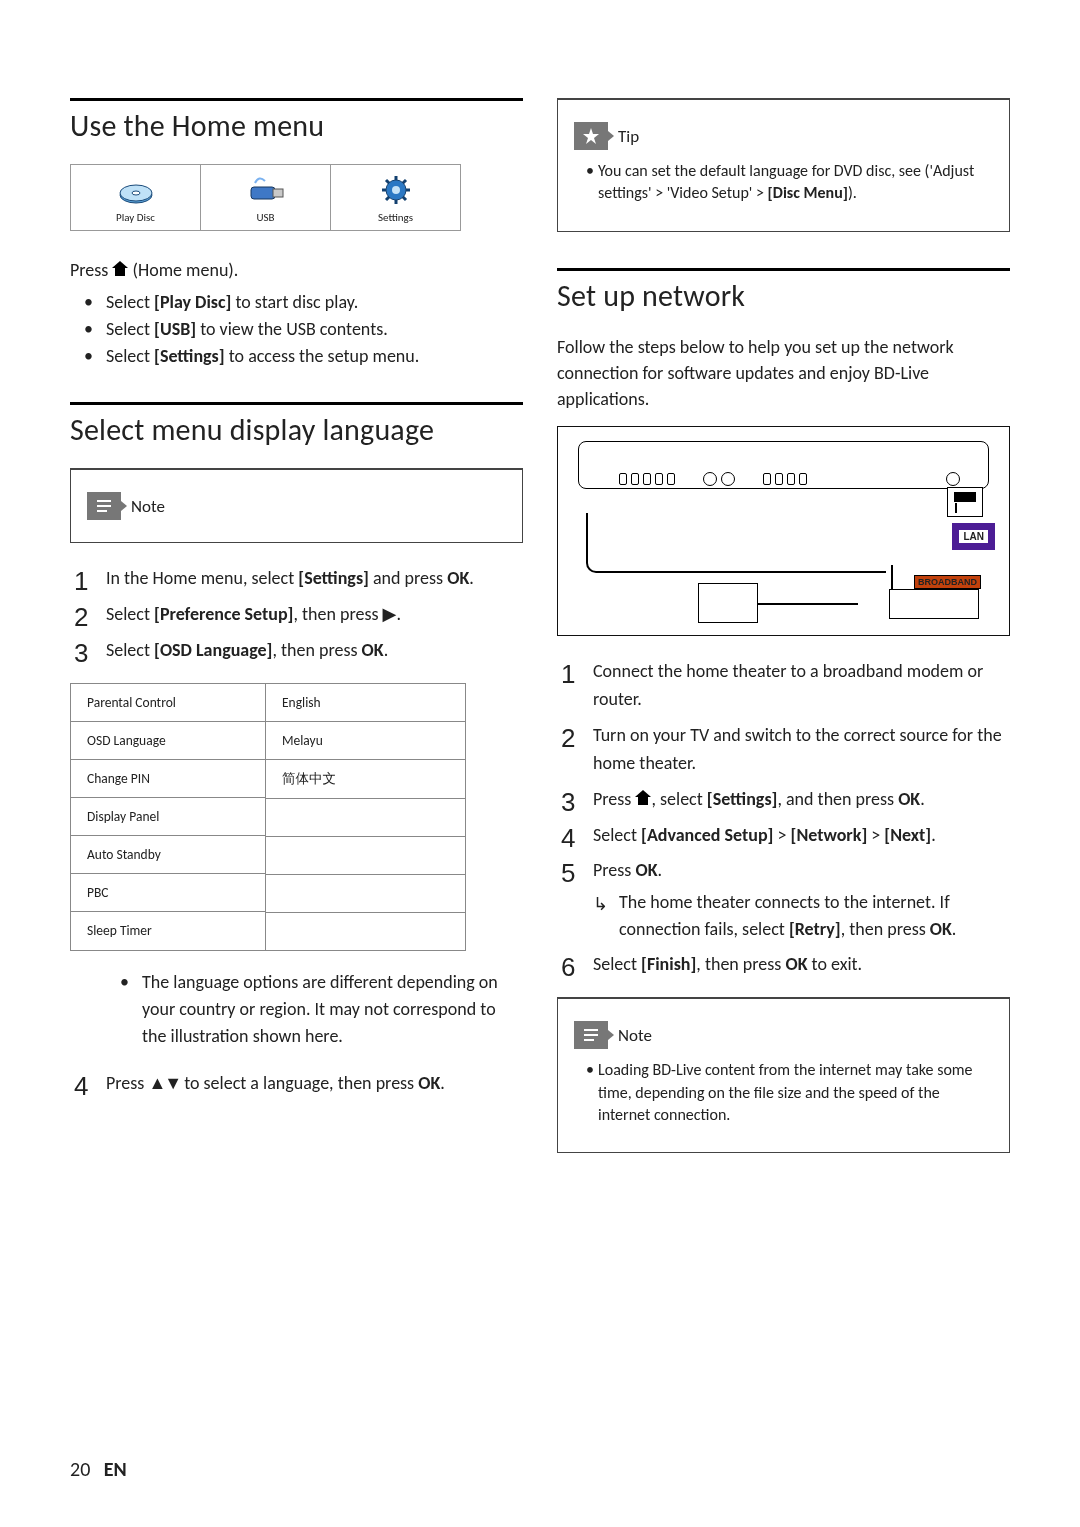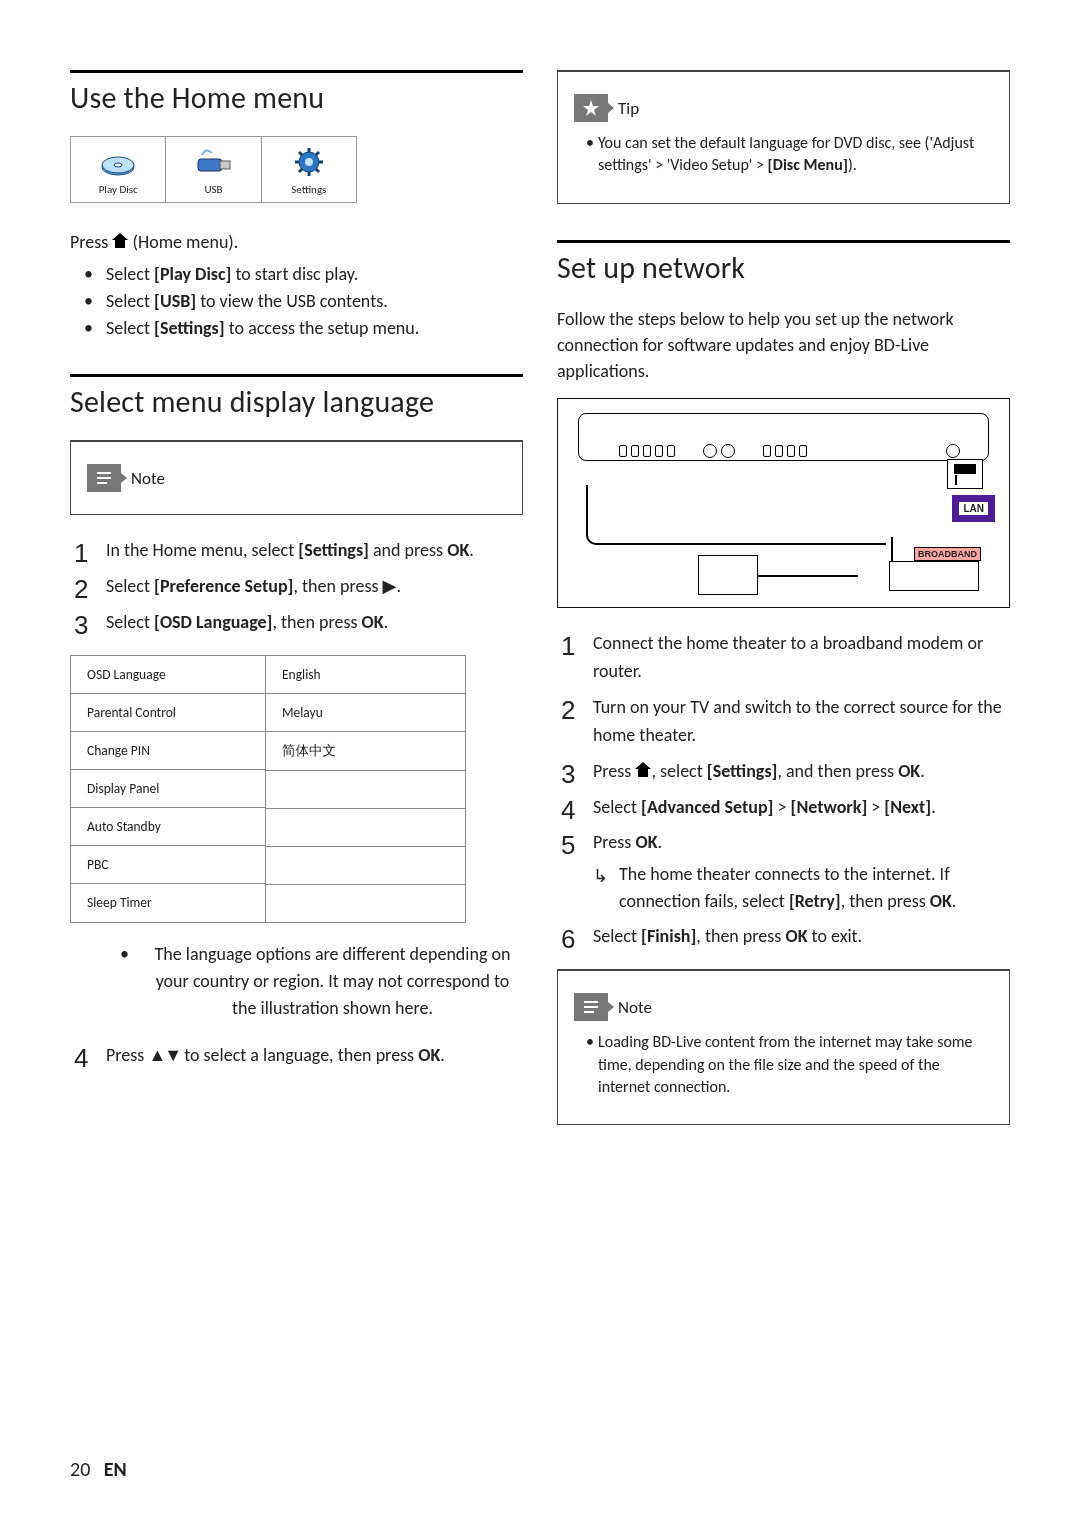--- a/index.html
+++ b/index.html
@@ -12,33 +12,34 @@
   }
   .page {
     width: 1080px;
     height: 1527px;
     padding: 70px 70px 40px 70px;
     position: relative;
   }
   .cols {
     display: flex;
     gap: 34px;
+    margin-top: 28px;
   }
   .col { flex: 1; min-width: 0; }
   .rule { height: 3px; background: #000; margin-bottom: 6px; }
   h2.section {
     font-size: 30px;
     font-weight: 400;
     margin: 0 0 20px 0;
     letter-spacing: .2px;
   }
   .home-icons {
     border: 1px solid #999;
     display: flex;
-    width: 287px;
+    width: 391px;
     margin-bottom: 26px;
   }
   .home-icons .cell {
     flex: 1;
     border-right: 1px solid #999;
     text-align: center;
     padding: 8px 0 6px 0;
   }
   .home-icons .cell:last-child { border-right: none; }
   .home-icons svg { display: block; margin: 0 auto 4px; }
@@ -133,21 +134,21 @@
   .net-diag .modem{
     position:absolute; left:140px; top:156px; width:60px; height:40px; border:1.5px solid #000;
   }
   .net-diag .router{
     position:absolute; right:30px; top:162px; width:90px; height:30px; border:1.5px solid #000;
   }
   .net-diag .ant{
     position:absolute; right:116px; top:138px; width:2px; height:24px; background:#000;
   }
   .net-diag .bb-lbl{
-    position:absolute; right:28px; top:148px; font-size:9px; border:1px solid #000; padding:1px 3px; font-weight:bold; background:#fca5a5;
+    position:absolute; right:28px; top:148px; font-size:9px; border:1px solid #000; padding:1px 3px; font-weight:bold; background:#c2410c;
   }
   .net-diag .cable3{
     position:absolute; left:200px; top:176px; width:100px; height:2px; background:#000;
   }
   .net-diag .dots {
     position:absolute; left:40px; top:20px; right:28px; height:34px;
     display:flex; gap:28px; align-items:center;
   }
   .net-diag .dots .grp { display:flex; gap:4px; align-items:center; }
   .net-diag .dots .c { width:8px; height:12px; border:1px solid #000; border-radius:2px; }
@@ -228,40 +229,40 @@
       </div>
 
       <ol class="num">
         <li><span>In the Home menu, select </span><span class="bold">[Settings]</span><span> and press </span><span class="bold">OK</span><span>.</span></li>
         <li><span>Select </span><span class="bold">[Preference Setup]</span><span>, then press </span><span>▶</span><span>.</span></li>
         <li><span>Select </span><span class="bold">[OSD Language]</span><span>, then press </span><span class="bold">OK</span><span>.</span></li>
       </ol>
 
       <div class="ui">
         <div class="left">
+          <div class="row">Parental Control</div>
           <div class="row">OSD Language</div>
-          <div class="row">Parental Control</div>
           <div class="row">Change PIN</div>
           <div class="row">Display Panel</div>
           <div class="row">Auto Standby</div>
           <div class="row">PBC</div>
           <div class="row">Sleep Timer</div>
         </div>
         <div class="right">
           <div class="row">English</div>
           <div class="row">Melayu</div>
           <div class="row">简体中文</div>
           <div class="row">&nbsp;</div>
           <div class="row">&nbsp;</div>
           <div class="row">&nbsp;</div>
           <div class="row">&nbsp;</div>
         </div>
       </div>
 
-      <ul class="bul" style="padding-left:36px;text-align:center;">
+      <ul class="bul" style="padding-left:36px;">
         <li>The language options are different depending on your country or region. It may not correspond to the illustration shown here.</li>
       </ul>
 
       <ol class="num" start="4" style="counter-reset: step 3;">
         <li><span>Press </span><span class="updown">▲▼</span><span> to select a language, then press </span><span class="bold">OK</span><span>.</span></li>
       </ol>
     </div>
 
     <div class="col">
       <div class="callout" style="margin-top:0;">

